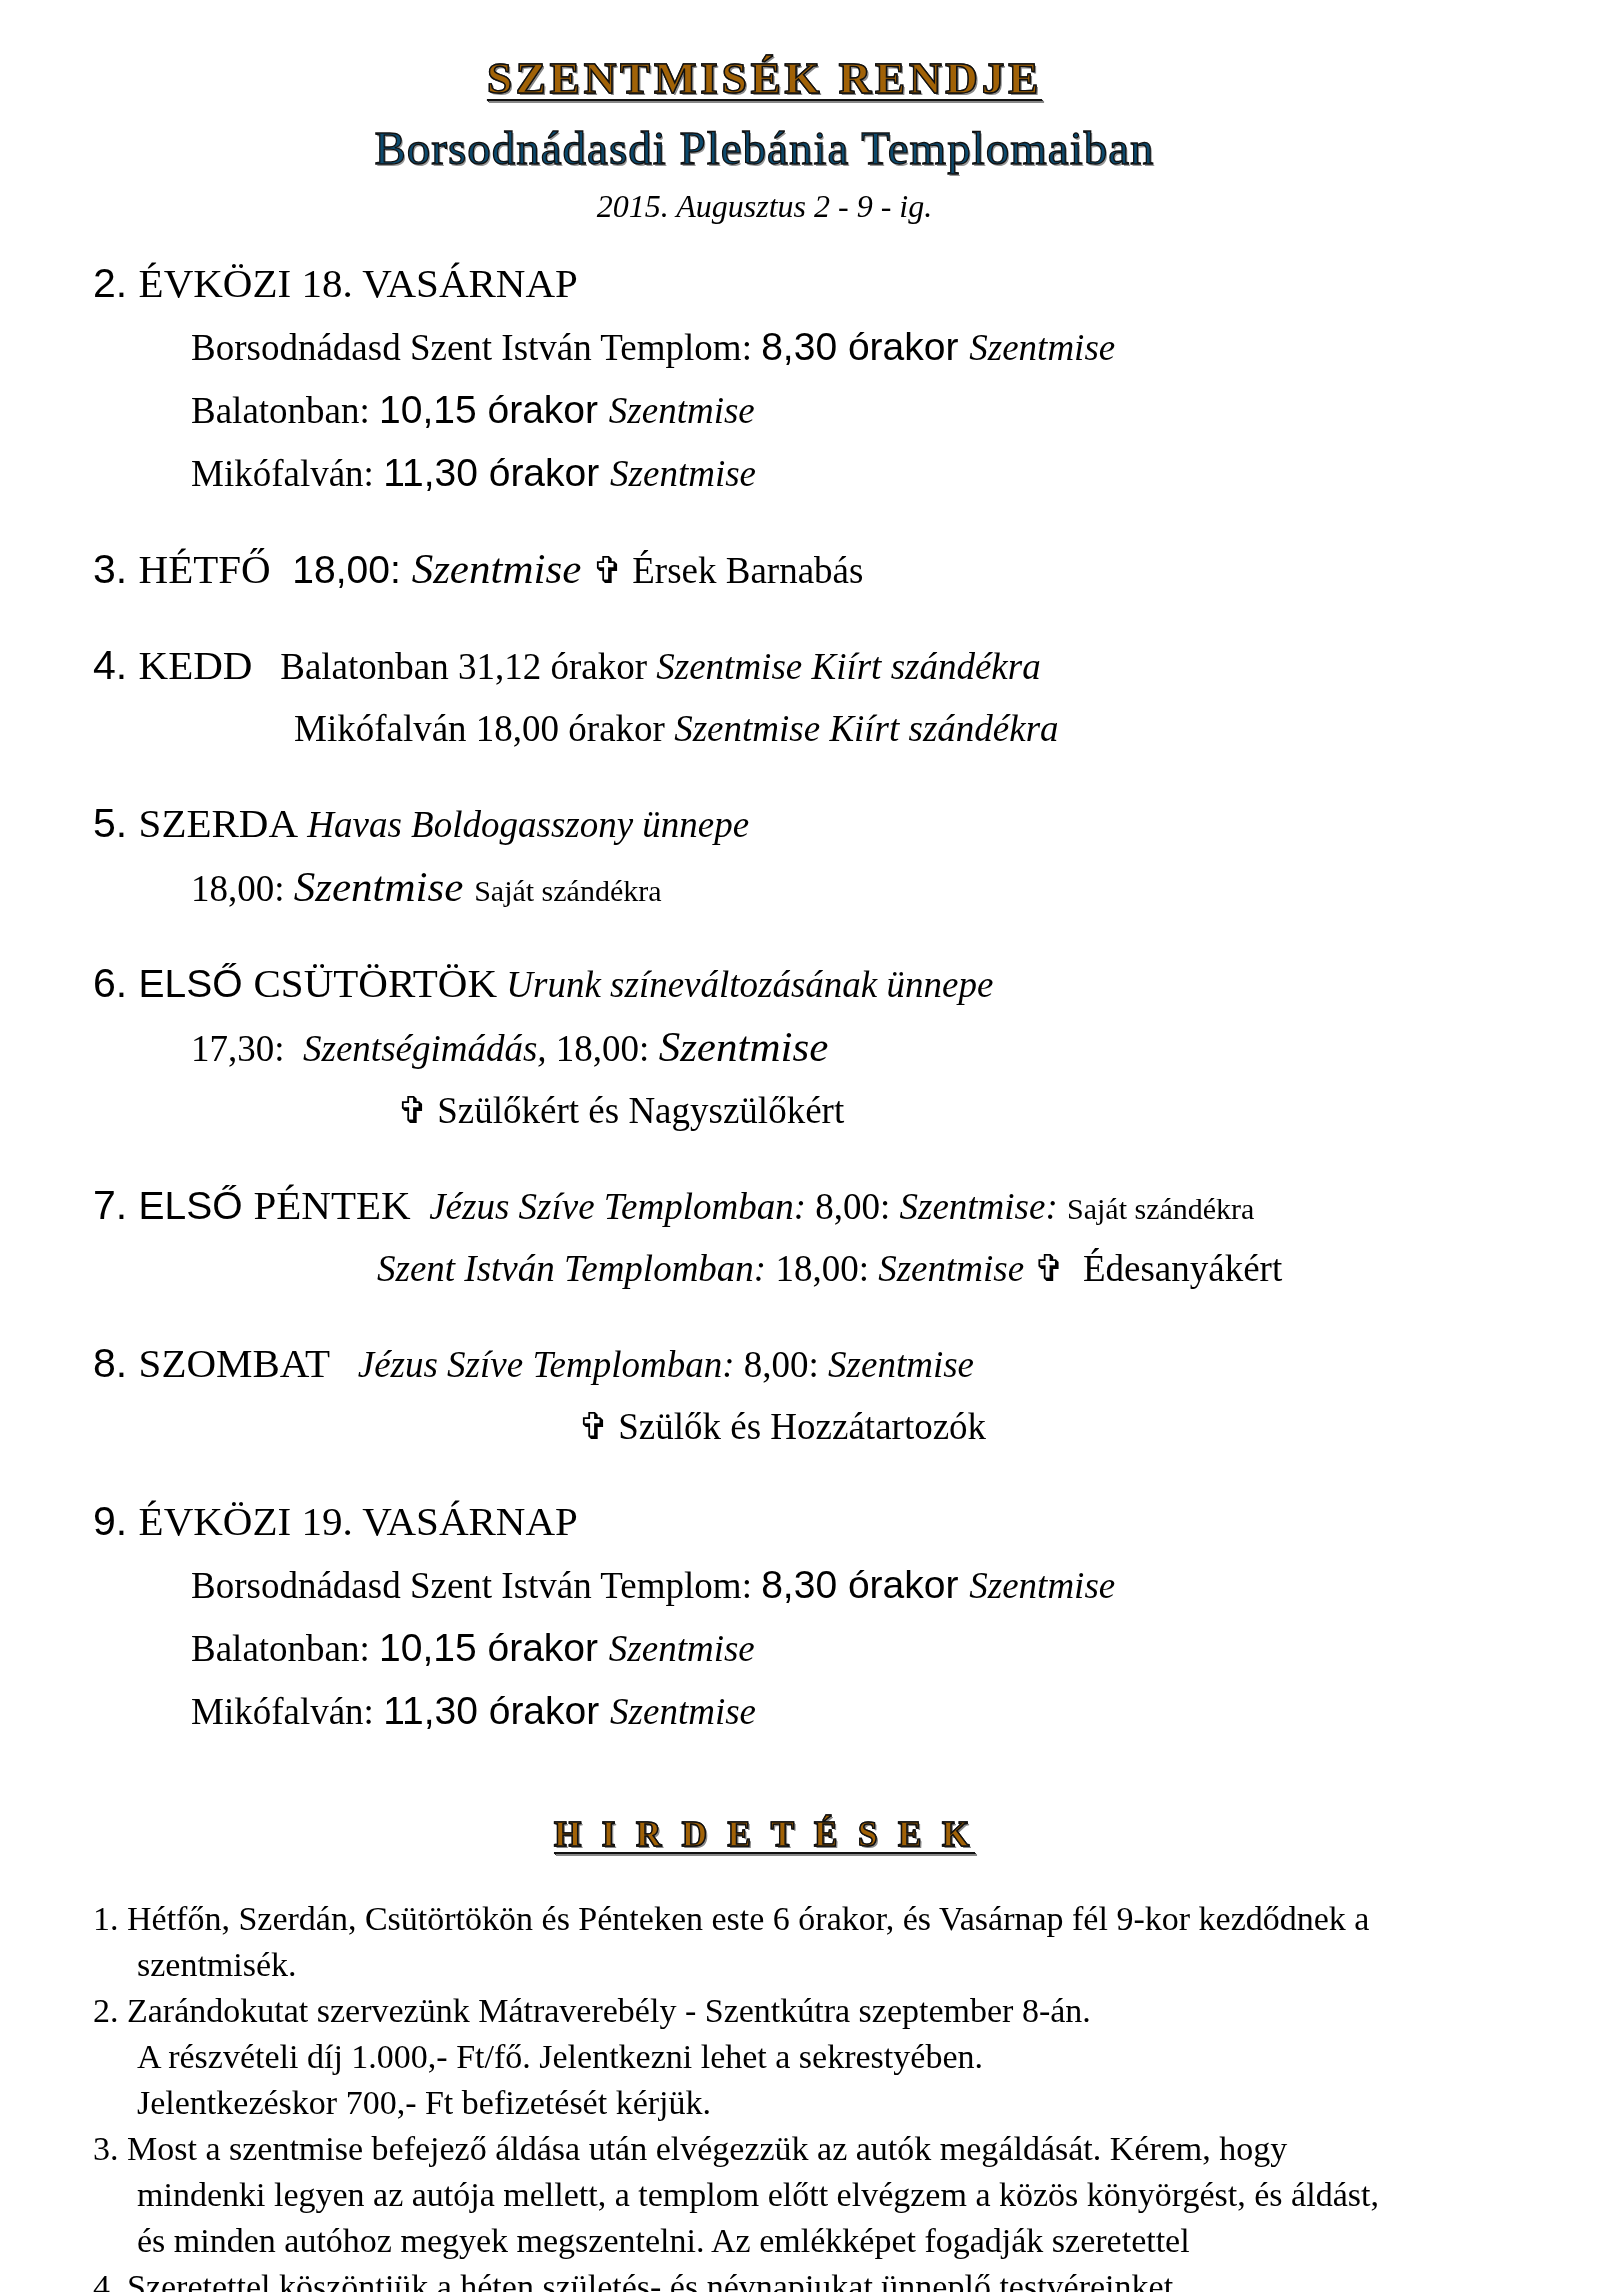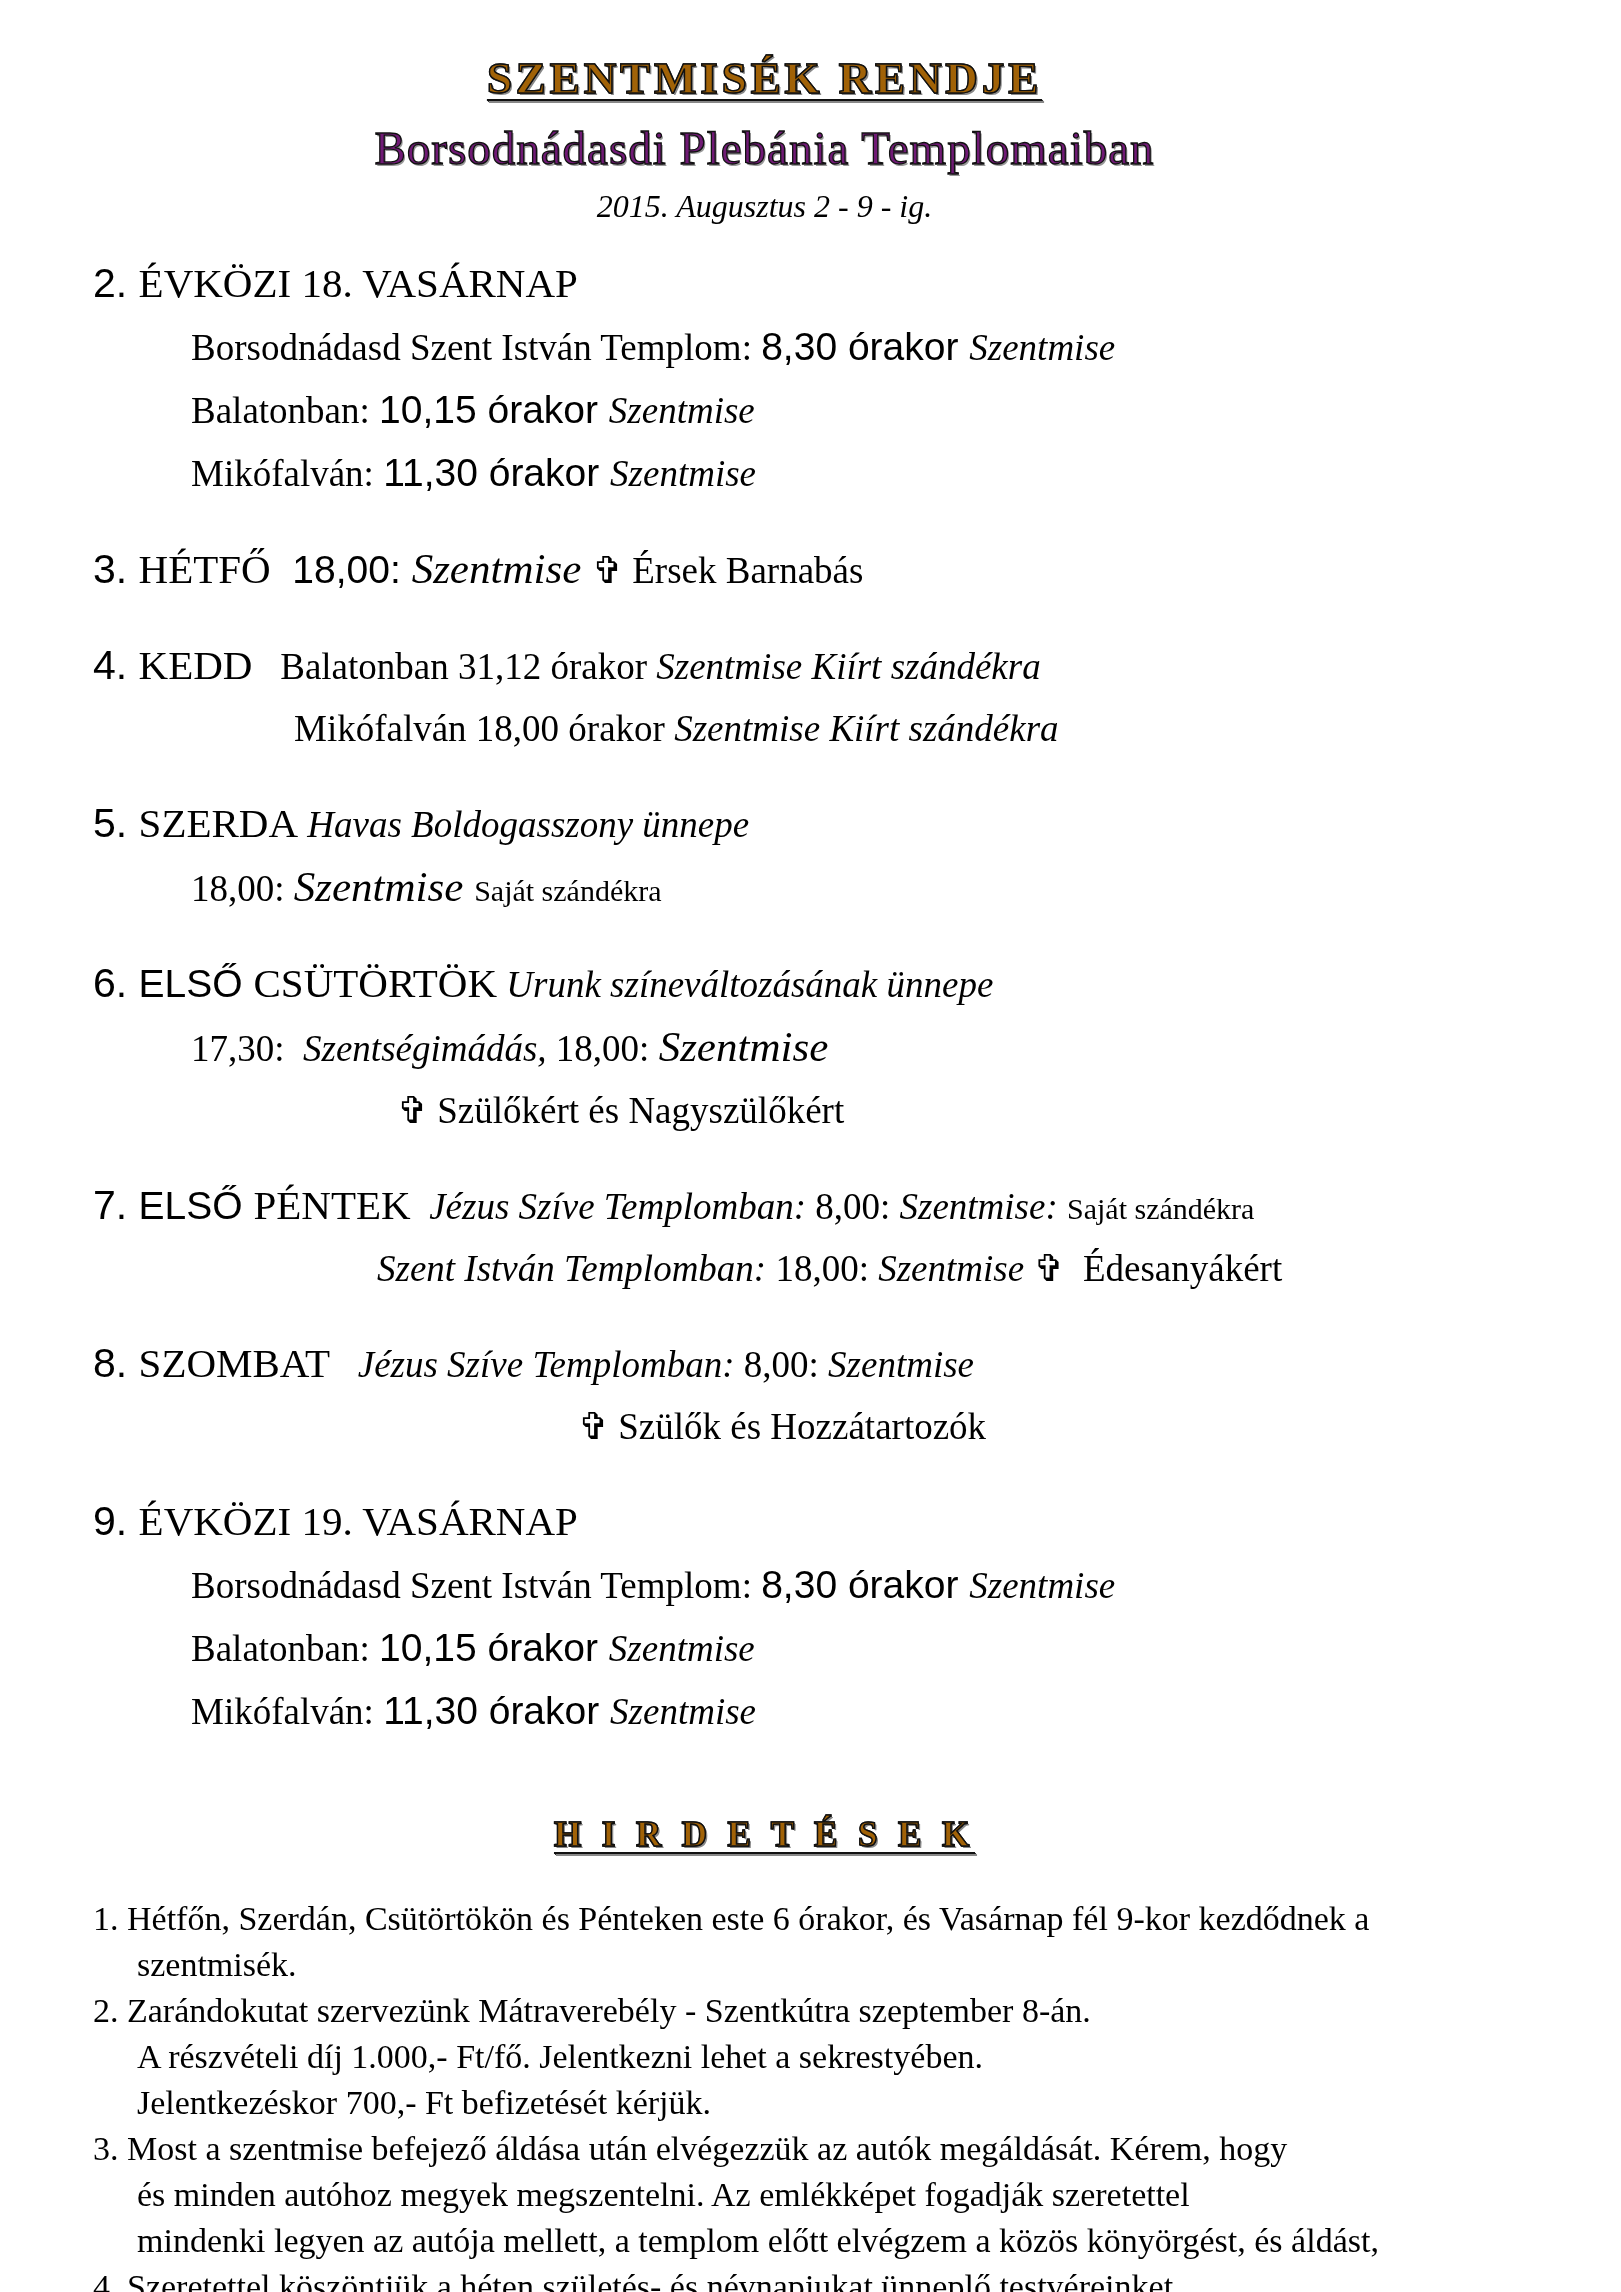--- a/index.html
+++ b/index.html
@@ -23,21 +23,21 @@
     color:#a16207;
     -webkit-text-stroke:1.4px #111;
     text-shadow:2px 2px 0 #888, 1px 1px 0 #333;
     text-decoration:underline;
     text-decoration-thickness:2px;
     text-underline-offset:5.9px;
     letter-spacing:2.9px;
   }
   .outlined{
     font-family:"Liberation Serif","DejaVu Serif",serif;
-    color:#701a75;
+    color:#0c4a6e;
     -webkit-text-stroke:1.3px #111;
     text-shadow:1.5px 1.5px 0 #999;
     letter-spacing:1px;
   }
 
   .title{font-size:45px;line-height:54px;margin-bottom:13.7px;letter-spacing:3.9px;}
   .subtitle{font-size:47px;line-height:59px;margin-bottom:7.8px;}
   .daterange{
     font-style:italic;font-size:32px;line-height:42px;margin-bottom:29px;
     font-family:"Liberation Serif","DejaVu Serif",serif;
@@ -130,22 +130,22 @@
         <div class="ann-line"><span class="ann-num">1. </span><span class="ann-text">Hétfőn, Szerdán, Csütörtökön és Pénteken este 6 órakor, és Vasárnap fél 9-kor kezdődnek a</span></div>
         <div class="ann-line cont"><span class="ann-text">szentmisék.</span></div>
       </div>
       <div class="ann-item">
         <div class="ann-line"><span class="ann-num">2. </span><span class="ann-text">Zarándokutat szervezünk Mátraverebély - Szentkútra szeptember 8-án.</span></div>
         <div class="ann-line cont"><span class="ann-text">A részvételi díj 1.000,- Ft/fő. Jelentkezni lehet a sekrestyében.</span></div>
         <div class="ann-line cont"><span class="ann-text">Jelentkezéskor 700,- Ft befizetését kérjük.</span></div>
       </div>
       <div class="ann-item">
         <div class="ann-line"><span class="ann-num">3. </span><span class="ann-text">Most a szentmise befejező áldása után elvégezzük az autók megáldását. Kérem, hogy</span></div>
+        <div class="ann-line cont"><span class="ann-text">mindenki legyen az autója mellett, a templom előtt elvégzem a közös könyörgést, és áldást,</span></div>
         <div class="ann-line cont"><span class="ann-text">és minden autóhoz megyek megszentelni. Az emlékképet fogadják szeretettel</span></div>
-        <div class="ann-line cont"><span class="ann-text">mindenki legyen az autója mellett, a templom előtt elvégzem a közös könyörgést, és áldást,</span></div>
       </div>
       <div class="ann-item">
         <div class="ann-line"><span class="ann-num">4. </span><span class="ann-text">Szeretettel köszöntjük a héten születés- és névnapjukat ünneplő testvéreinket.</span></div>
       </div>
     </div>
 
 </div>
 
 
 </body></html>

